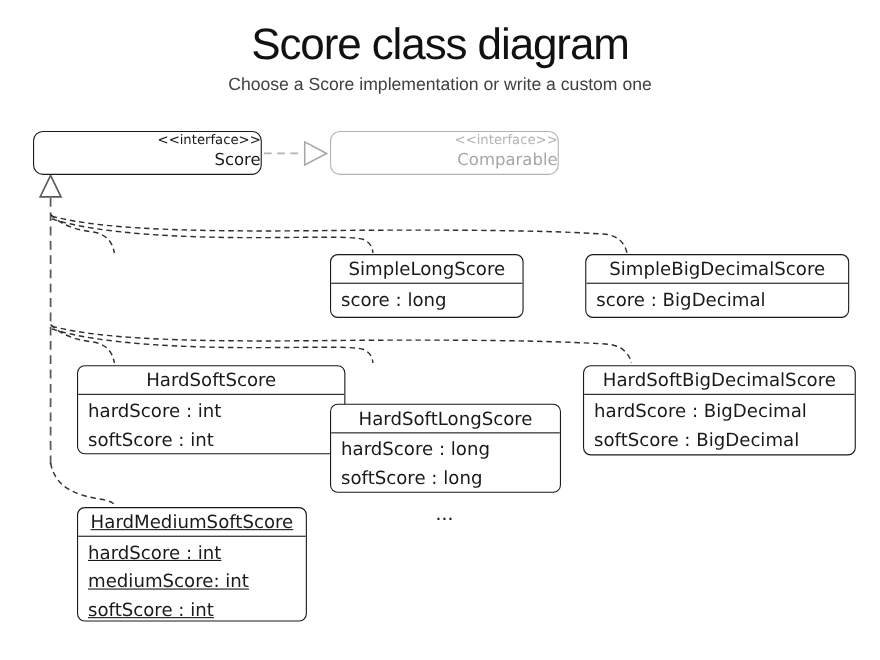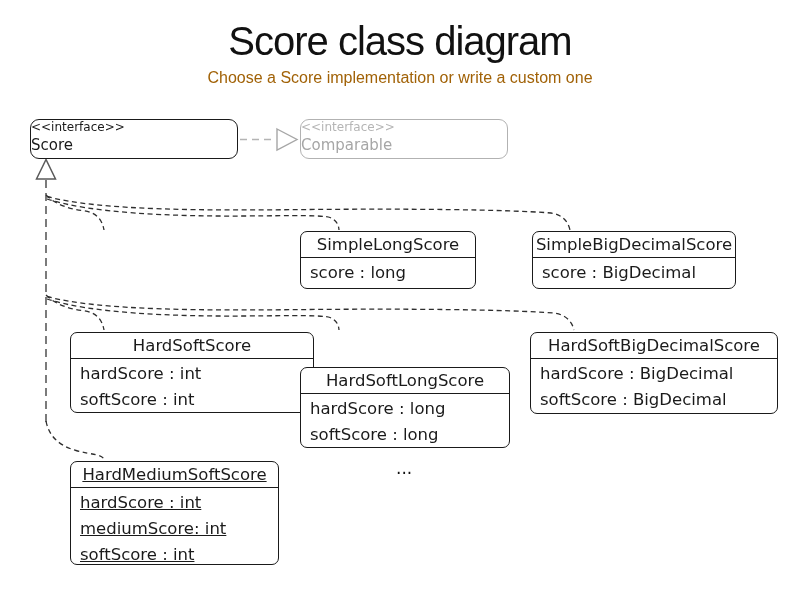--- a/index.html
+++ b/index.html
@@ -9,47 +9,47 @@
   }
   
   .title{
     position:absolute; top:20px; left:0; width:800px; text-align:center;
     font-family:"Liberation Sans", sans-serif;
     font-size:40px; line-height:42px; letter-spacing:-1px; color:#111; font-weight:400;
   }
   .subtitle{
     position:absolute; top:69px; left:0; width:800px; text-align:center;
     font-family:"Liberation Sans", sans-serif;
-    font-size:16px; line-height:18px; color:#a16207;
+    font-size:16px; line-height:18px; color:#404040;
   }
   
   .iface{
     position:absolute; width:208px; height:40px; border-radius:9px; background:#fff;
-    display:flex; flex-direction:column; align-items:flex-start; justify-content:center;
+    display:flex; flex-direction:column; align-items:flex-end; justify-content:center;
     box-sizing:border-box; z-index:2;
   }
   .iface .stereo{font-size:12px; line-height:13px;}
   .iface .iname{font-size:15px; line-height:23px;}
   #iface-score{left:30px; top:119px; border:1.6px solid #1a1a1a;}
   #iface-comparable{left:300px; top:119px; border:1.2px solid #b2b2b2;}
   #iface-comparable .stereo{color:#b5b5b5;}
   #iface-comparable .iname{color:#a6a6a6;}
   
   .cls{
     position:absolute; border:1px solid #1a1a1a; border-radius:7px; background:#fff;
     box-sizing:border-box; display:flex; flex-direction:column; z-index:2; overflow:hidden;
   }
   .cls .ctitle{
     flex:0 0 auto; border-bottom:1px solid #1a1a1a; text-align:center;
     font-size:16.5px; line-height:25px; height:25px; white-space:nowrap;
   }
   .cls .attrs{padding:2px 7px 0 9px; font-size:16.5px; line-height:26px; white-space:nowrap;}
   #cls-simplescore        {left:70px;  top:231px; width:208px; height:58px;}
   #cls-simplelongscore    {left:300px; top:231px; width:176px; height:58px;}
-  #cls-simplebigdecimal   {left:532px; top:231px; width:204px; height:58px;}
+  #cls-simplebigdecimal   {left:532px; top:231px; width:240px; height:58px;}
   #cls-hardsoftscore      {left:70px;  top:332px; width:244px; height:81px;}
   #cls-hardsoftlongscore  {left:300px; top:332px; width:210px; height:81px;margin-top:35px;}
   #cls-hardsoftbigdecimal {left:530px; top:332px; width:248px; height:82px;}
   #cls-hardmediumsoft     {left:70px;  top:461px; width:209px; height:104px;text-decoration:underline;}
   .ellipsis{position:absolute; left:396px; top:458px; font-size:17px; line-height:20px; color:#111;}
   
   #wires{position:absolute; left:0; top:0; z-index:1;}
 </style>
 </head>
 <body>

